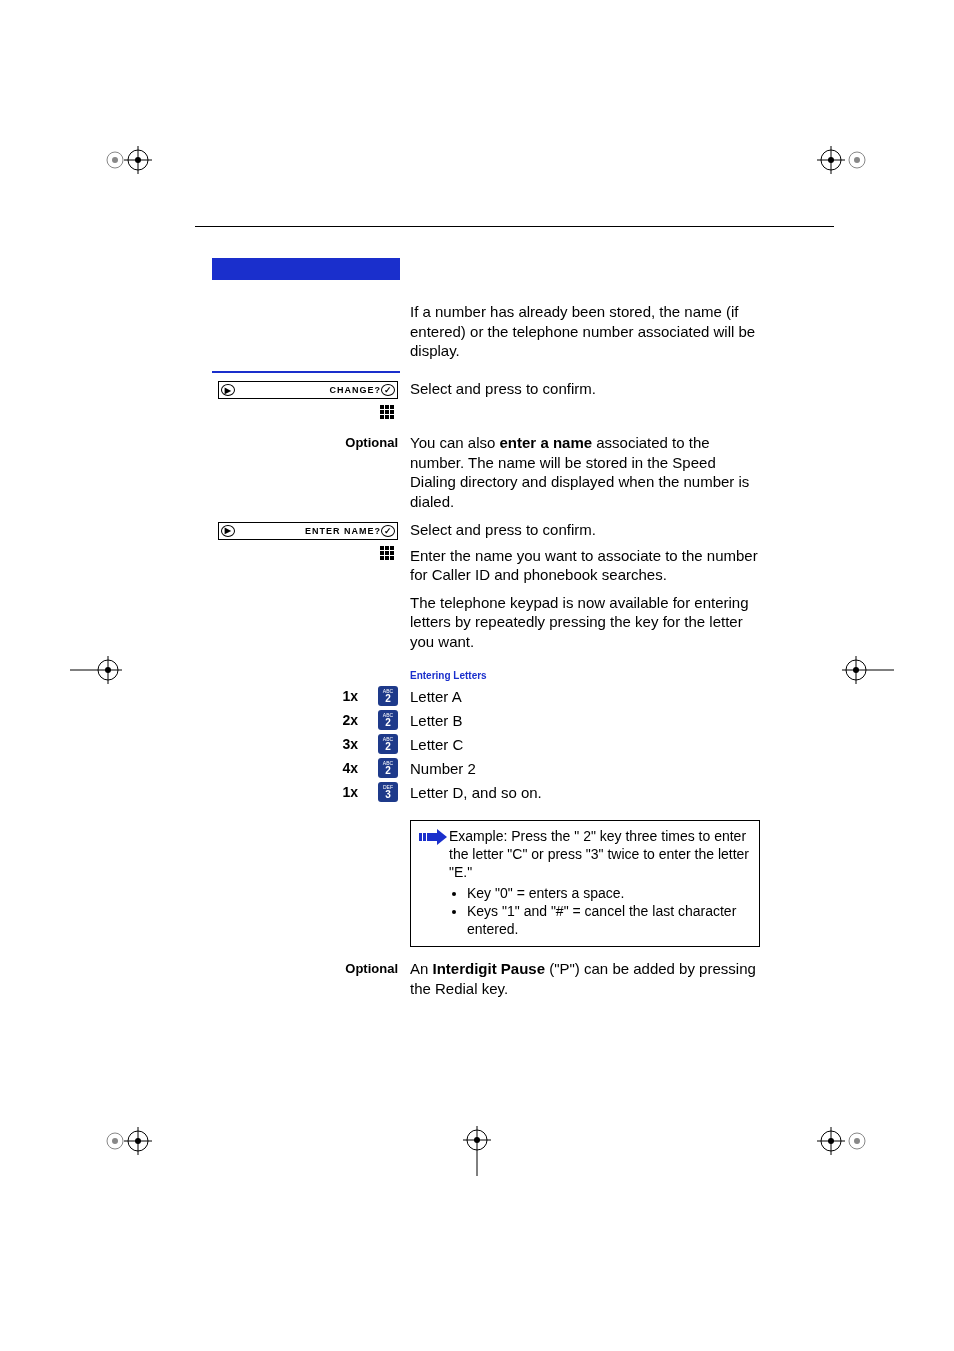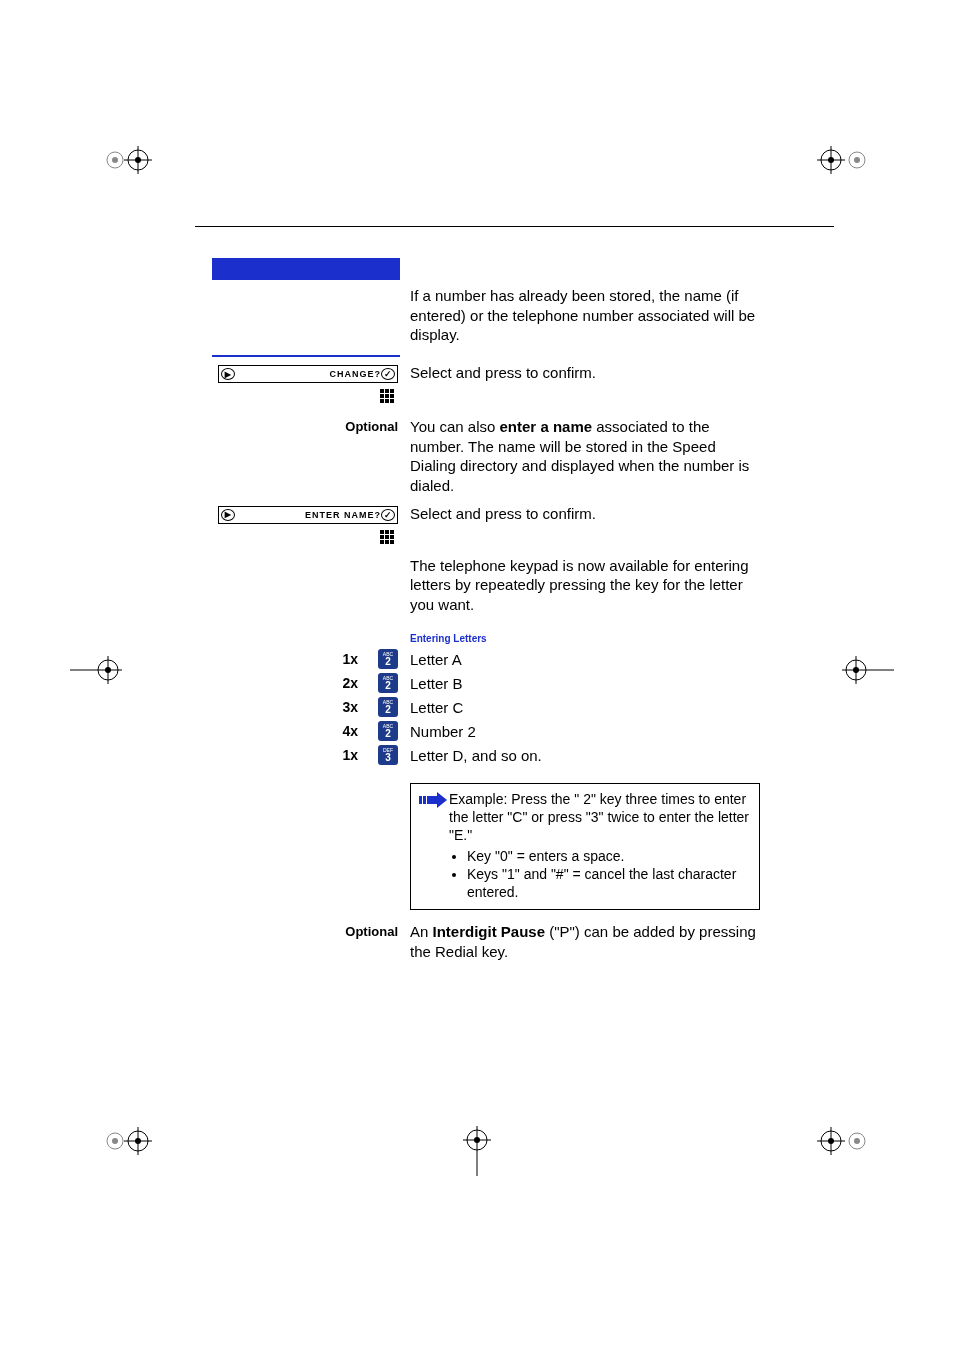--- a/index.html
+++ b/index.html
@@ -28,21 +28,21 @@
       position: absolute;
       left: 212px;
       top: 258px;
       width: 188px;
       height: 22px;
       background: #1a2fcc;
     }
     .content {
       position: absolute;
       left: 212px;
-      top: 280px;
+      top: 296px;
       width: 548px;
     }
     .row {
       display: flex;
       align-items: flex-start;
       margin-top: 6px;
     }
     .left-col {
       width: 190px;
       flex-shrink: 0;
@@ -338,20 +338,21 @@
             <span class="kc"></span>
             <span class="kc"></span>
           </span>
         <span class="kr">
             <span class="kc"></span>
             <span class="kc"></span>
             <span class="kc"></span>
           </span>
       </span>
     </div>
+    <div class="right-col">Enter the name you want to associate to the number for Caller ID and phonebook searches.</div>
   </div>
 
   <div class="row" style="margin-top:8px;">
     <div class="left-col"></div>
     <div class="right-col">The telephone keypad is now available for entering letters by repeatedly pressing the key for the letter you want.</div>
   </div>
 
   <div class="row">
     <div class="left-col"></div>
     <div class="right-col section-title">Entering Letters</div>

